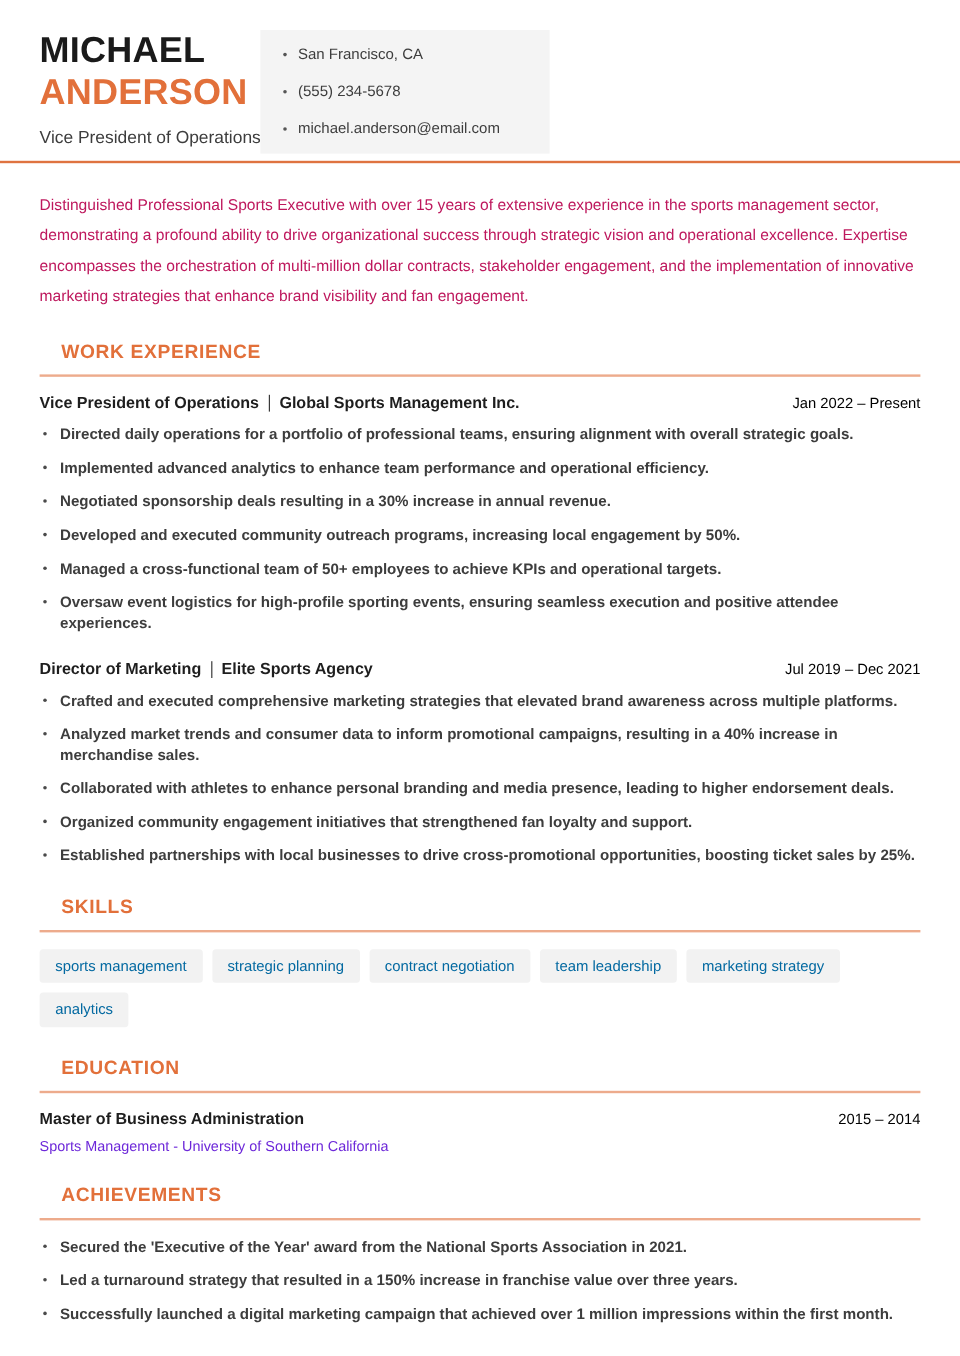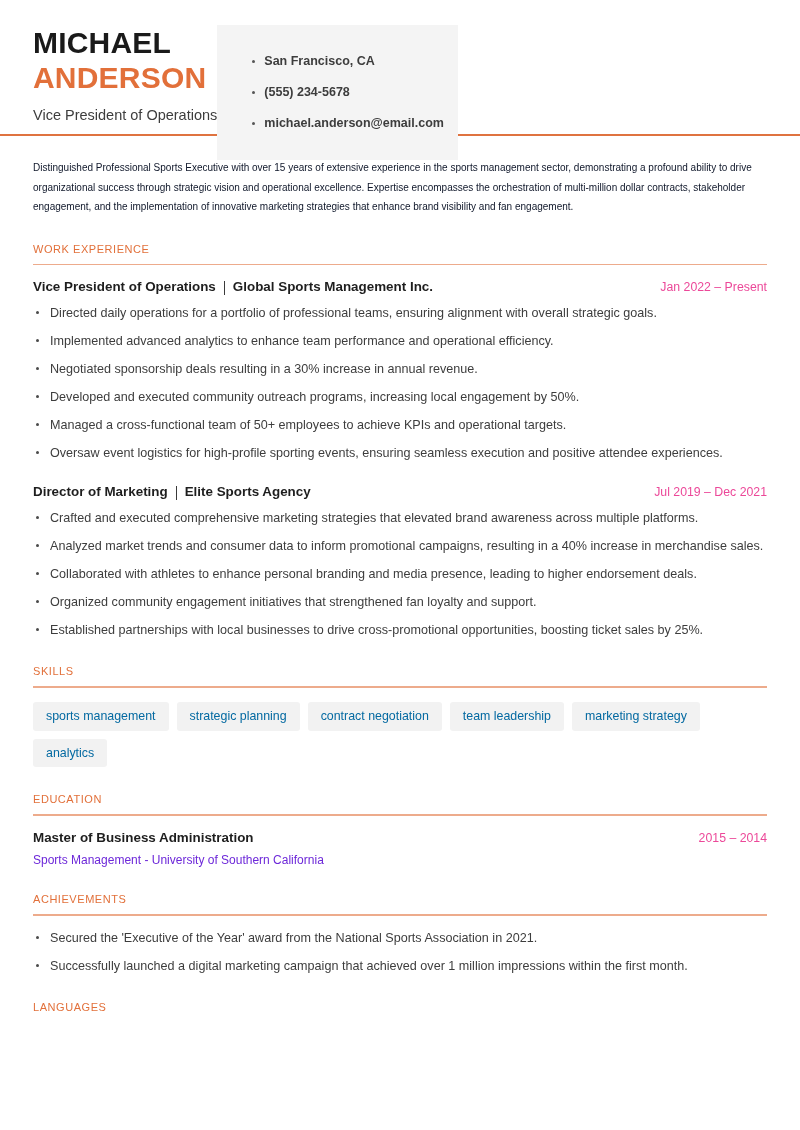--- a/index.html
+++ b/index.html
@@ -53,23 +53,22 @@
   }
   .contact-panel {
     background: #f4f4f4;
     width: 241px;
     padding: 14px 0 14px 18px;
     box-sizing: border-box;
     margin-top: 3px;
   }
   .contact-list {
     list-style: none;
-    margin: 16px;
+    margin: 0;
     padding: 0;
-    font-weight: bold;
   }
   .contact-list li {
     position: relative;
     font-size: 12.5px;
     color: #3d3d3d;
     padding-left: 13px;
     margin: 0 0 17px 0;
     line-height: 1.1;
   }
   .contact-list li:last-child { margin-bottom: 0; }
@@ -89,34 +88,34 @@
     height: 2px;
     background: #df7340;
     margin-top: 20px;
   }
 
   
   .content {
     padding: 0 33px;
   }
   .summary {
-    font-size: 10px;
+    font-size: 13px;
     line-height: 1.95;
-    color: #0f172a;
+    color: #be185d;
     margin: 22px 0 0 0;
     max-width: 735px;
   }
 
   .section { margin-top: 26px; }
   .section-title {
-    font-size: 11px;
-    font-weight: normal;
+    font-size: 16px;
+    font-weight: bold;
     color: #e2703a;
     letter-spacing: 0.55px;
-    margin: 0 0 9px 0;
+    margin: 0 0 9px 18px;
   }
   .section-rule {
     height: 1.6px;
     background: #edab8c;
     width: 734px;
     margin-bottom: 14px;
   }
 
   .entry { margin-bottom: 4px; }
   .entry + .entry { margin-top: 22px; }
@@ -136,27 +135,28 @@
     display: inline-block;
     width: 1px;
     height: 14px;
     background: #3a3a3a;
     margin: 0 8px;
     position: relative;
     top: 1px;
   }
   .entry-date {
     font-size: 12.3px;
-    color: #ec4899;
+    color: #000000;
     white-space: nowrap;
   }
   .bullets {
     list-style: none;
     margin: 11px 0 0 0;
     padding: 0;
+    font-weight: bold;
   }
   .bullets li {
     position: relative;
     font-size: 12.6px;
     line-height: 1.35;
     color: #3d3d3d;
     padding-left: 17px;
     margin-bottom: 11px;
   }
   .bullets li:last-child { margin-bottom: 0; }
@@ -287,20 +287,21 @@
         </div>
         <div class="edu-sub">Sports Management - University of Southern California</div>
       </div>
     </div>
 
     <div class="section">
       <div class="section-title">ACHIEVEMENTS</div>
       <div class="section-rule"></div>
       <ul class="bullets">
         <li>Secured the 'Executive of the Year' award from the National Sports Association in 2021.</li>
+        <li>Led a turnaround strategy that resulted in a 150% increase in franchise value over three years.</li>
         <li>Successfully launched a digital marketing campaign that achieved over 1 million impressions within the first month.</li>
       </ul>
     </div>
 
     <div class="section">
       <div class="section-title">LANGUAGES</div>
 
     </div>
 
   </div>

